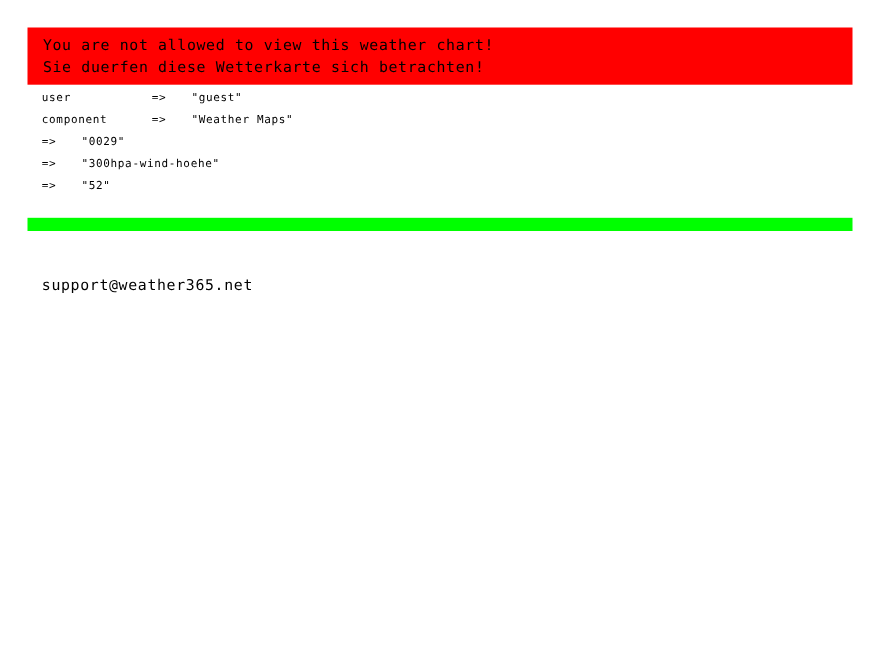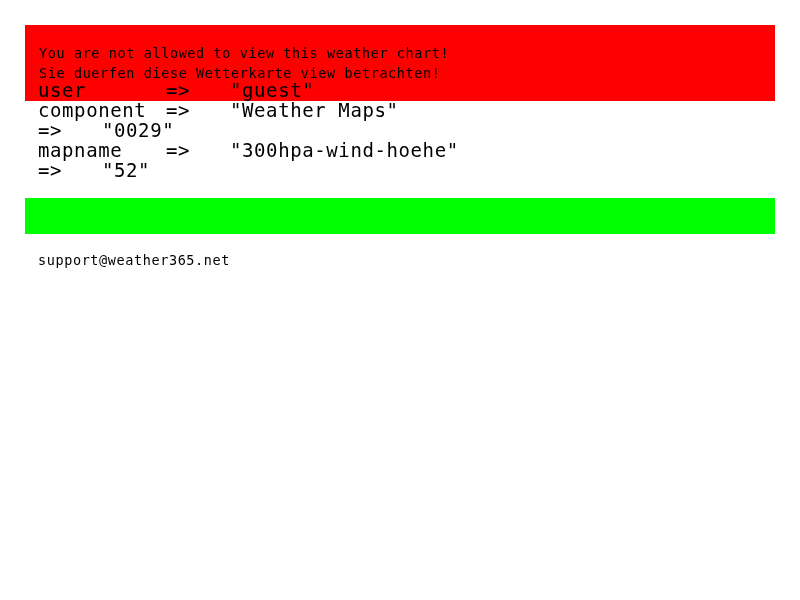--- a/index.html
+++ b/index.html
@@ -18,21 +18,21 @@
     position: relative;
     width: 800px;
     height: 600px;
     overflow: hidden;
   }
   .banner {
     position: absolute;
     left: 25px;
     width: 750px;
     box-sizing: border-box;
-    padding: 18px 14px;
+    padding: 6px 14px;
   }
   .banner-error {
     top: 25px;
     background: #ff0000;
   }
   .banner-ok {
     top: 198px;
     background: #00ff00;
   }
   .banner-line {
@@ -43,24 +43,23 @@
     letter-spacing: 0.6px;
   }
   .params {
     position: absolute;
     left: 38px;
     top: 80px;
   }
   .param-row {
     display: flex;
     line-height: 20px;
-    font-size: 19px;
+    font-size: 10px;
     white-space: pre;
     letter-spacing: 0.6px;
-    gap: 28px;
   }
   .param-key {
     width: 100px;
     display: inline-block;
   }
   .param-arrow {
     width: 36px;
     display: inline-block;
   }
   .param-val {
@@ -83,40 +82,39 @@
     text-decoration: none;
   }
 </style>
 </head>
 <body>
 
 <div class="page">
 
   <div class="banner banner-error">
     <div class="banner-line">You are not allowed to view this weather chart!</div>
-    <div class="banner-line">Sie duerfen diese Wetterkarte view betrachten!</div>
+    <div class="banner-line">Sie duerfen diese Wetterkarte sich betrachten!</div>
   </div>
 
   <div class="params">
     <div class="param-row">
       <span class="param-key">user</span>
       <span class="param-arrow">=&gt;</span>
       <span class="param-val">"guest"</span>
     </div>
     <div class="param-row">
       <span class="param-key">component</span>
       <span class="param-arrow">=&gt;</span>
       <span class="param-val">"Weather Maps"</span>
     </div>
     <div class="param-row">
       <span class="param-arrow">=&gt;</span>
       <span class="param-val">"0029"</span>
     </div>
     <div class="param-row">
-      <span class="param-key">mapname</span>
       <span class="param-arrow">=&gt;</span>
       <span class="param-val">"300hpa-wind-hoehe"</span>
     </div>
     <div class="param-row">
       <span class="param-arrow">=&gt;</span>
       <span class="param-val">"52"</span>
     </div>
   </div>
 
   <div class="banner banner-ok">

